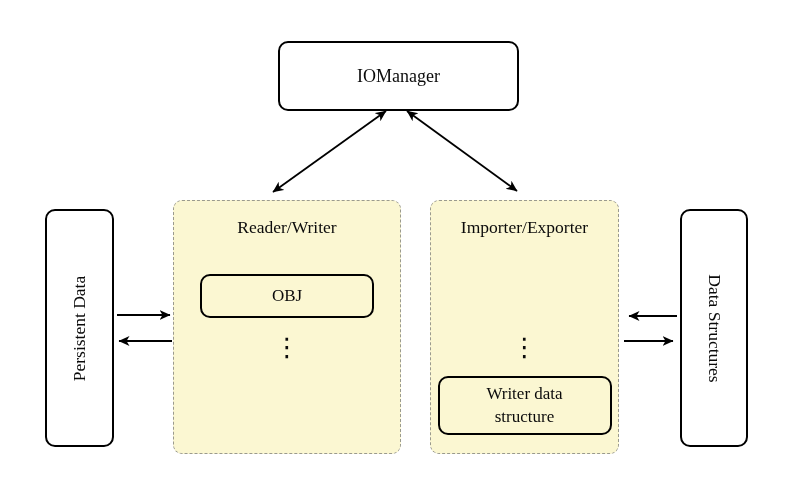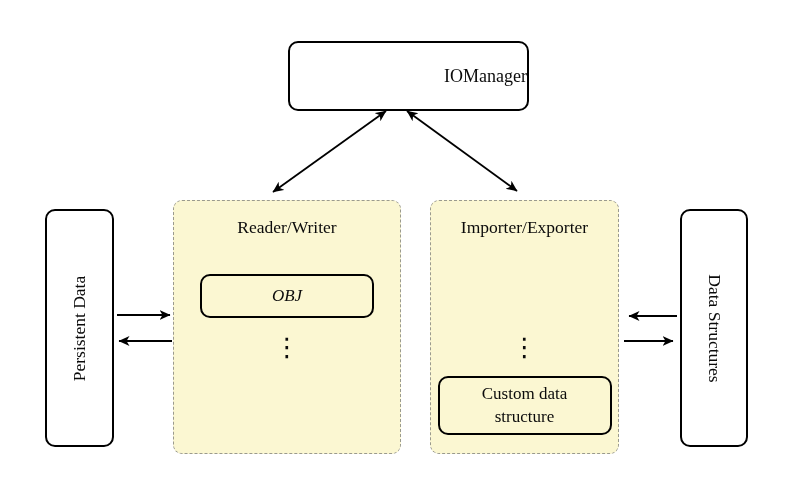--- a/index.html
+++ b/index.html
@@ -18,23 +18,22 @@
     color:#0b0b0b;
     overflow:hidden;
   }
   .arrows{position:absolute;left:0;top:0;width:800px;height:489px;pointer-events:none;}
 
   
   .io-node{
     position:absolute;left:278px;top:41px;width:237px;height:66px;
     border:2.5px solid var(--node-border);border-radius:10px;
     background:#fff;
-    display:flex;align-items:center;justify-content:flex-end;
+    display:flex;align-items:center;justify-content:center;
     font-size:18px;
-    margin-left:10px;
   }
 
   
   .panel{
     position:absolute;top:200px;height:254px;
     background:var(--panel-fill);
     border:1.5px dashed var(--panel-border);
     border-radius:9px;
     box-sizing:border-box;
   }
@@ -45,21 +44,21 @@
     text-align:center;font-size:17.5px;white-space:nowrap;
   }
   .subbox{
     position:absolute;left:50%;transform:translateX(-50%);
     width:174px;box-sizing:border-box;
     background:var(--panel-fill);
     border:2.5px solid var(--node-border);border-radius:10px;
     display:flex;flex-direction:column;align-items:center;justify-content:center;
     font-size:17px;line-height:1.35;text-align:center;
   }
-  .subbox.top{top:73px;height:44px;font-style:italic;}
+  .subbox.top{top:73px;height:44px;}
   .subbox.bottom{top:175px;height:59px;}
   .vdots{
     position:absolute;top:126px;left:0;width:100%;
     text-align:center;font-size:26px;line-height:40px;
     font-family:"DejaVu Sans",sans-serif;
   }
 
   
   .side-node{
     position:absolute;top:209px;height:238px;
@@ -101,21 +100,21 @@
     <div class="subbox top">
       <span>OBJ</span>
     </div>
     <div class="vdots">⋮</div>
   </div>
 
   <div class="panel right">
     <div class="panel-title">Importer/Exporter</div>
     <div class="vdots">⋮</div>
     <div class="subbox bottom">
-      <span>Custom data</span>
+      <span>Writer data</span>
       <span>structure</span>
     </div>
   </div>
 
   <div class="side-node left">
     <span class="rot-label rot-ccw">Persistent Data</span>
   </div>
 
   <div class="side-node right">
     <span class="rot-label rot-cw">Data Structures</span>

